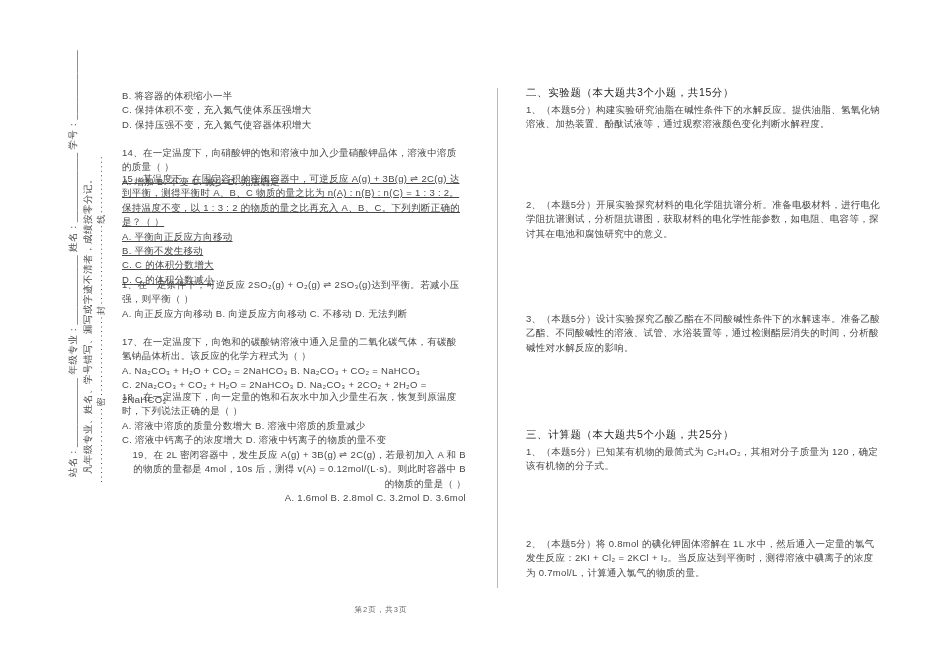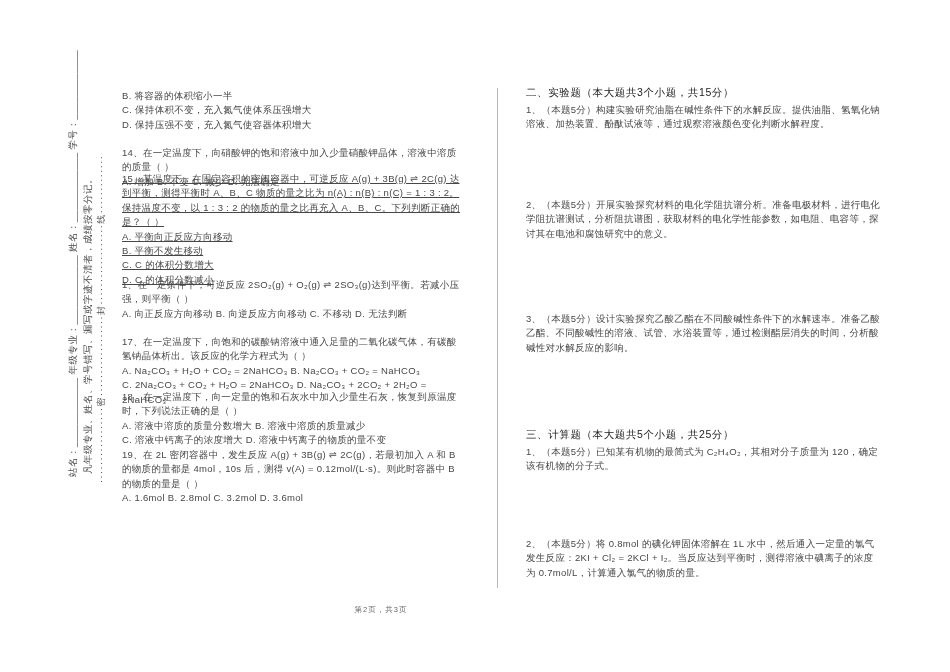--- a/index.html
+++ b/index.html
@@ -55,21 +55,21 @@
 C. C 的体积分数增大
 D. C 的体积分数减小</p>
   <p class="blk left-col" style="top:278px;">1、在一定条件下，可逆反应 2SO₂(g) + O₂(g) ⇌ 2SO₃(g)达到平衡。若减小压强，则平衡（ ）
 A. 向正反应方向移动 B. 向逆反应方向移动 C. 不移动 D. 无法判断</p>
   <p class="blk left-col" style="top:335px;">17、在一定温度下，向饱和的碳酸钠溶液中通入足量的二氧化碳气体，有碳酸氢钠晶体析出。该反应的化学方程式为（ ）
 A. Na₂CO₃ + H₂O + CO₂ = 2NaHCO₃ B. Na₂CO₃ + CO₂ = NaHCO₃
 C. 2Na₂CO₃ + CO₂ + H₂O = 2NaHCO₃ D. Na₂CO₃ + 2CO₂ + 2H₂O = 2NaHCO₃</p>
   <p class="blk left-col" style="top:390px;">18、在一定温度下，向一定量的饱和石灰水中加入少量生石灰，恢复到原温度时，下列说法正确的是（ ）
 A. 溶液中溶质的质量分数增大 B. 溶液中溶质的质量减少
 C. 溶液中钙离子的浓度增大 D. 溶液中钙离子的物质的量不变</p>
-  <p class="blk left-col" style="top:448px;">19、在 2L 密闭容器中，发生反应 A(g) + 3B(g) ⇌ 2C(g)，若最初加入 A 和 B 的物质的量都是 4mol，10s 后，测得 v(A) = 0.12mol/(L·s)。则此时容器中 B 的物质的量是（ ）
+  <p class="blk left-col" style="top:448px;text-align:right;">19、在 2L 密闭容器中，发生反应 A(g) + 3B(g) ⇌ 2C(g)，若最初加入 A 和 B 的物质的量都是 4mol，10s 后，测得 v(A) = 0.12mol/(L·s)。则此时容器中 B 的物质的量是（ ）
 A. 1.6mol B. 2.8mol C. 3.2mol D. 3.6mol</p>
 
   <div class="divider"></div>
 
   <p class="blk right-col heading" style="top:85px;">二、实验题（本大题共3个小题，共15分）</p>
   <p class="blk right-col" style="top:103px;">1、（本题5分）构建实验研究油脂在碱性条件下的水解反应。提供油脂、氢氧化钠溶液、加热装置、酚酞试液等，通过观察溶液颜色变化判断水解程度。</p>
   <p class="blk right-col" style="top:198px;">2、（本题5分）开展实验探究材料的电化学阻抗谱分析。准备电极材料，进行电化学阻抗谱测试，分析阻抗谱图，获取材料的电化学性能参数，如电阻、电容等，探讨其在电池和腐蚀研究中的意义。</p>
   <p class="blk right-col" style="top:312px;">3、（本题5分）设计实验探究乙酸乙酯在不同酸碱性条件下的水解速率。准备乙酸乙酯、不同酸碱性的溶液、试管、水浴装置等，通过检测酯层消失的时间，分析酸碱性对水解反应的影响。</p>
 
   <p class="blk right-col heading" style="top:427px;">三、计算题（本大题共5个小题，共25分）</p>

